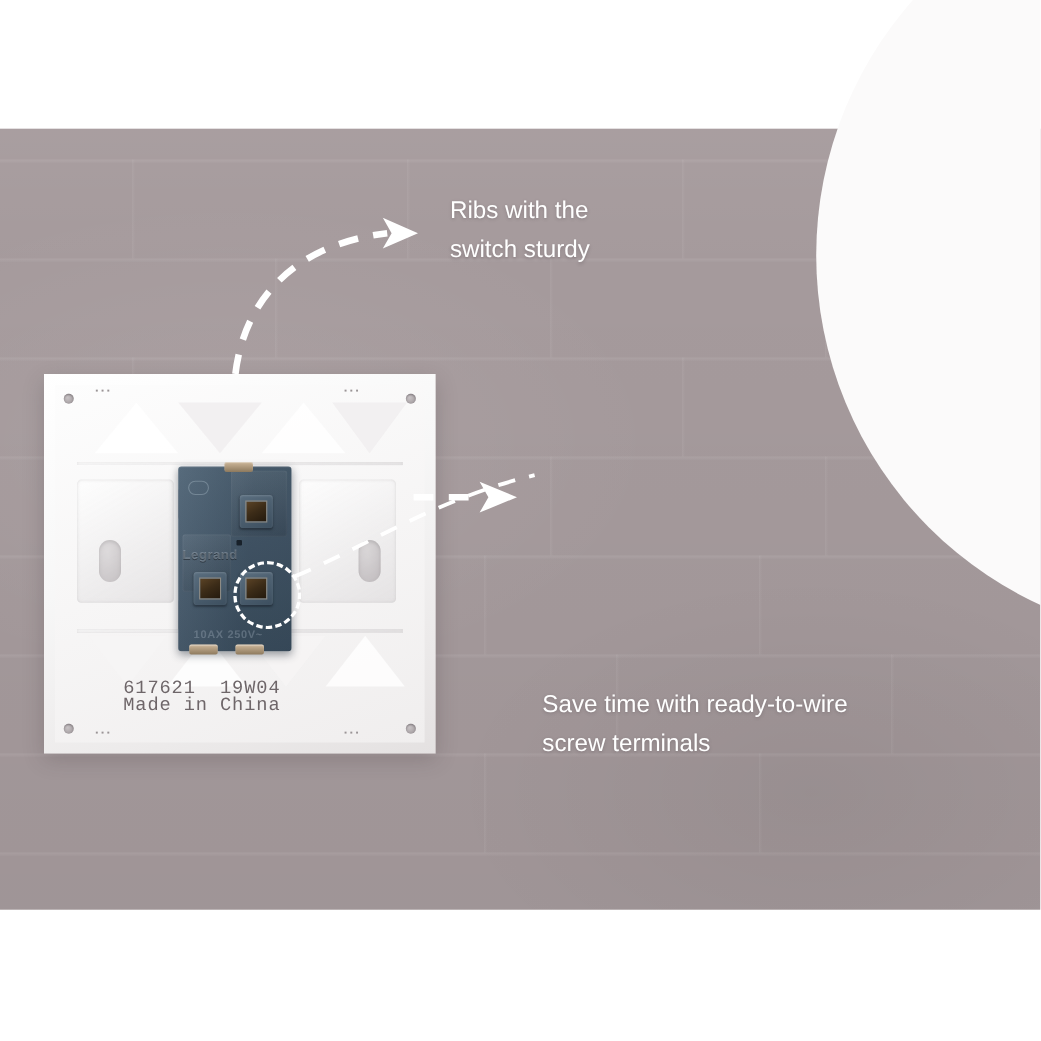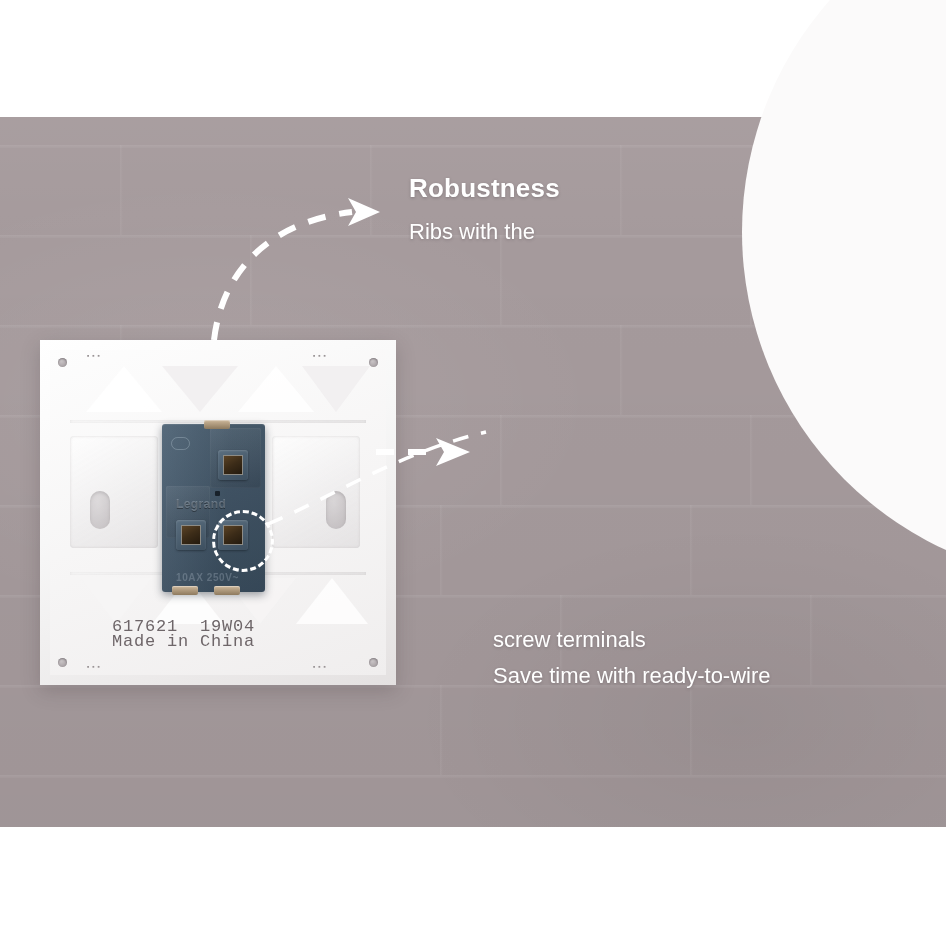--- a/index.html
+++ b/index.html
@@ -174,21 +174,21 @@
   .terminal-screw {
     position: absolute;
     left: 5px; top: 5px;
     width: 20px; height: 20px;
     background: linear-gradient(150deg, #5b4326 0%, #3c2c18 48%, #241a0e 100%);
     border: 1px solid #8d8b85;
     box-sizing: border-box;
   }
   .module-brand {
     position: absolute;
-    left: 14px;
+    left: 4px;
     top: 73px;
     font-size: 12px;
     font-weight: bold;
     color: rgba(210,220,230,0.30);
     letter-spacing: .4px;
     text-shadow: 0 1px 0 rgba(0,0,0,0.35);
   }
   .module-rating {
     position: absolute;
     left: 14px;
@@ -488,22 +488,22 @@
     <path d="M 214 340 C 222 272 268 222 352 212" stroke="#ffffff" stroke-width="6" fill="none" stroke-dasharray="18 14" stroke-linecap="butt"></path>
     <polygon points="348,198 380,212 348,226 356,212" fill="#ffffff"></polygon>
   </svg>
 
   <svg class="arrow-svg" style="left:0; top:0;" width="946" height="946">
     <path d="M 376 452 L 440 452" stroke="#ffffff" stroke-width="6" fill="none" stroke-dasharray="18 14" stroke-linecap="butt"></path>
     <polygon points="436,438 470,452 436,466 444,452" fill="#ffffff"></polygon>
   </svg>
 
   <div class="callout" style="left:409px; top:173px;">
-    <p class="callout-title">Robustness</p>
     <p class="callout-body">Ribs with the</p>
+    <p class="callout-body">switch sturdy</p>
   </div>
 
   <div class="callout" style="left:493px; top:622px;">
+    <p class="callout-body">Save time with ready-to-wire</p>
     <p class="callout-body">screw terminals</p>
-    <p class="callout-body">Save time with ready-to-wire</p>
   </div>
 
 </div>
 
 </body></html>

